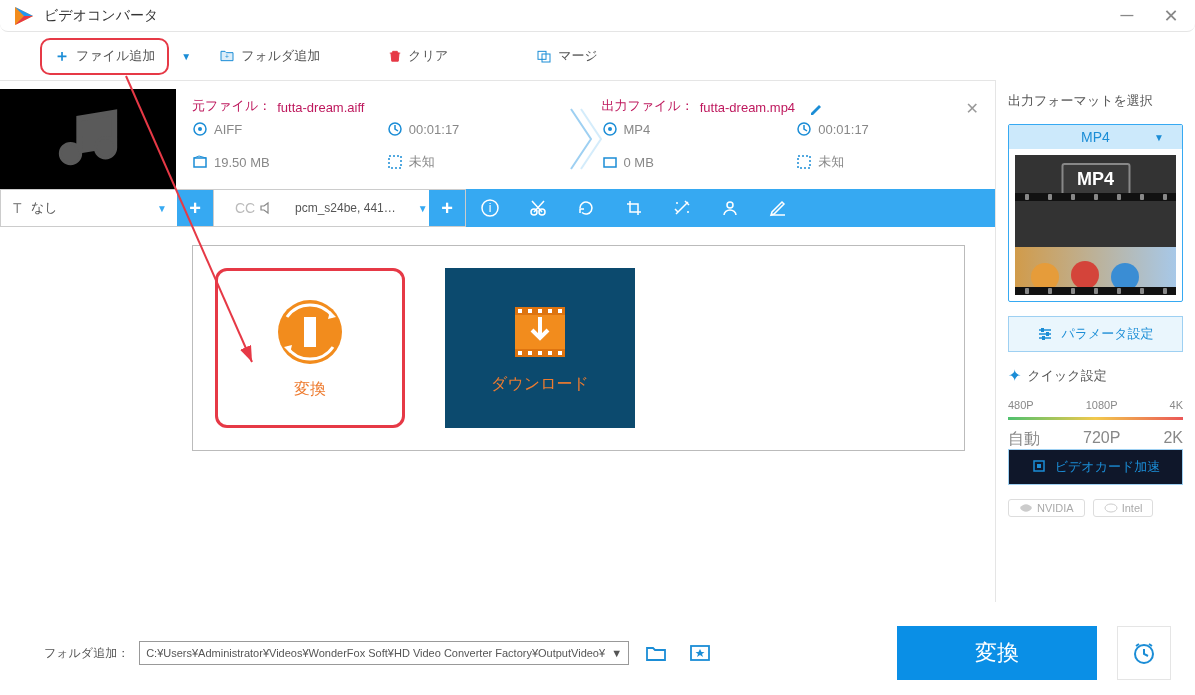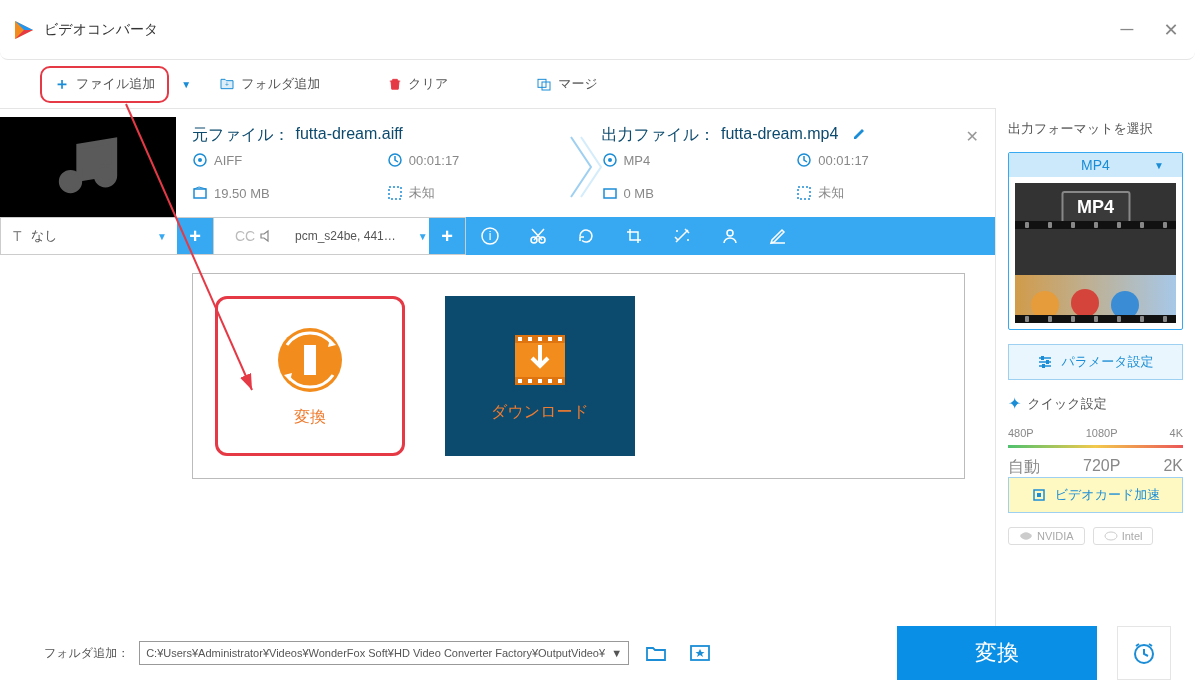--- a/index.html
+++ b/index.html
@@ -1,18 +1,18 @@
 <!DOCTYPE html>
 <html><head>
 <meta charset="utf-8">
 <style>
 * { box-sizing: border-box; margin: 0; padding: 0; font-family: "Meiryo", "Yu Gothic", sans-serif; }
 body { background: #fff; width: 1195px; height: 695px; position: relative; overflow: hidden; }
 
-.titlebar { height: 60px; display: flex; align-items: center; padding: 0 12px; border-bottom: 1px solid #e5e5e5; border-radius: 8px; }
+.titlebar { height: 32px; display: flex; align-items: center; padding: 0 12px; border-bottom: 1px solid #e5e5e5; border-radius: 8px; }
 .logo-icon { width: 24px; height: 24px; margin-right: 8px; }
 .title-text { font-size: 14px; color: #333; flex: 1; }
 .win-controls { display: flex; gap: 20px; }
 .win-btn { width: 24px; height: 24px; display: flex; align-items: center; justify-content: center; color: #888; font-size: 18px; cursor: pointer; }
 
 .toolbar { height: 48px; display: flex; align-items: center; padding: 0 20px 0 40px; gap: 28px; background: #fff; }
 .tb-group { display: flex; align-items: center; gap: 6px; cursor: pointer; font-size: 13px; color: #555; }
 .tb-highlight { border: 2px solid #e63946; border-radius: 10px; padding: 6px 12px; }
 .plus-blue { color: #1b8dd6; font-size: 16px; font-weight: bold; }
 .caret { color: #1b8dd6; font-size: 10px; margin-left: -16px; }
@@ -20,21 +20,21 @@
 .main-area { display: flex; height: 522px; }
 .left-col { flex: 1; position: relative; }
 .right-col { width: 200px; border-left: 1px solid #e5e5e5; padding: 12px; display: flex; flex-direction: column; gap: 14px; }
 
 .file-row { display: flex; background: #fff; border-top: 1px solid #e5e5e5; padding-top: 8px; }
 .thumb { width: 176px; height: 100px; background: #000; display: flex; align-items: center; justify-content: center; }
 .note-icon { color: #5a5a5a; }
 
 .file-info { flex: 1; display: flex; position: relative; }
 .file-col { flex: 1; padding: 8px 16px; }
-.file-line { font-size: 16px; color: #0c4a6e; margin-bottom: 6px; display:flex; align-items:flex-start; gap:6px; }
+.file-line { font-size: 13px; color: #be185d; margin-bottom: 6px; display:flex; align-items:flex-end; gap:6px; }
 .info-grid { display: grid; grid-template-columns: 1fr 1fr; gap: 16px 12px; }
 .info-cell { display: flex; align-items: center; gap: 6px; font-size: 13px; color: #888; }
 .info-cell svg { flex-shrink: 0; }
 .arrow-mid { position: absolute; left: 50%; top: 50%; transform: translate(-50%,-50%); }
 .close-x { position: absolute; right: 16px; top: 10px; color: #999; cursor: pointer; font-size: 16px; }
 .pencil { color: #1b8dd6; margin-left: 8px; cursor: pointer; }
 
 .action-bar { display: flex; align-items: center; background: #36a9f2; height: 38px; }
 .action-left { display: flex; align-items: center; background: #fff; height: 38px; border: 1px solid #ccc; }
 .text-sel { display:flex; align-items:center; gap:6px; padding: 0 10px; width:176px; font-size:13px; color:#555; height:100%; }
@@ -63,21 +63,21 @@
 .film-strip { position:absolute; bottom:0; left:0; right:0; height:48px; background:linear-gradient(90deg,#d19b4a,#a7c8e8); }
 .film-holes { position:absolute; left:0; right:0; height:8px; background:#111; display:flex; justify-content:space-around; padding:1px 0;}
 .film-holes div { width:4px; height:6px; background:#888; border-radius:1px;}
 
 .param-btn { border:1px solid #9ed0f2; background:#eaf6fd; color:#1b8dd6; padding:8px; font-size:13px; display:flex; align-items:center; justify-content:center; gap:8px; cursor:pointer; }
 .quick-label { font-size:13px; color:#555; display:flex; align-items:center; gap:6px; }
 .quality-slider { position:relative; height:36px; }
 .quality-track { position:absolute; top:18px; left:0; right:0; height:3px; background:linear-gradient(90deg,#4fc16e 0%,#f2c94c 50%,#eb5757 100%); }
 .q-labels { display:flex; justify-content:space-between; font-size:11px; color:#888; }
 .q-labels2 { display:flex; justify-content:space-between; font-size:16px; color:#888; margin-top:18px; }
-.gpu-btn { border:1px solid #9ed0f2; background:#fef9c3; color:#1b8dd6; padding:8px; font-size:13px; display:flex; align-items:center; justify-content:center; gap:8px; cursor:pointer; }
+.gpu-btn { border:1px solid #9ed0f2; background:#0f172a; color:#1b8dd6; padding:8px; font-size:13px; display:flex; justify-content:center; gap:8px; cursor:pointer; }
 .gpu-badges { display:flex; gap:8px; }
 .gpu-badge { border:1px solid #ddd; border-radius:3px; padding:2px 10px; font-size:11px; color:#aaa; display:flex; align-items:center; gap:4px;}
 
 .footer { position:absolute; bottom:12px; left:0; right:0; height:60px; display:flex; align-items:center; padding:0 24px 0 44px; gap:10px; }
 .out-label { font-size:12px; color:#555; }
 .out-path { flex:0 0 490px; border:1px solid #999; padding:4px 6px; font-size:11px; color:#555; height:24px; display:flex; align-items:center; justify-content:space-between; background:#fff; }
 .f-icon { width:34px; height:34px; display:flex; align-items:center; justify-content:center; color:#1b8dd6; cursor:pointer; }
 .convert-btn { width:200px; height:54px; background:#0a8fe6; color:#fff; font-size:22px; display:flex; align-items:center; justify-content:center; cursor:pointer; margin-left:auto; }
 .clock-btn { width:54px; height:54px; display:flex; align-items:center; justify-content:center; color:#1b8dd6; cursor:pointer; border:1px solid #e5e5e5; margin-left:10px;}
 

